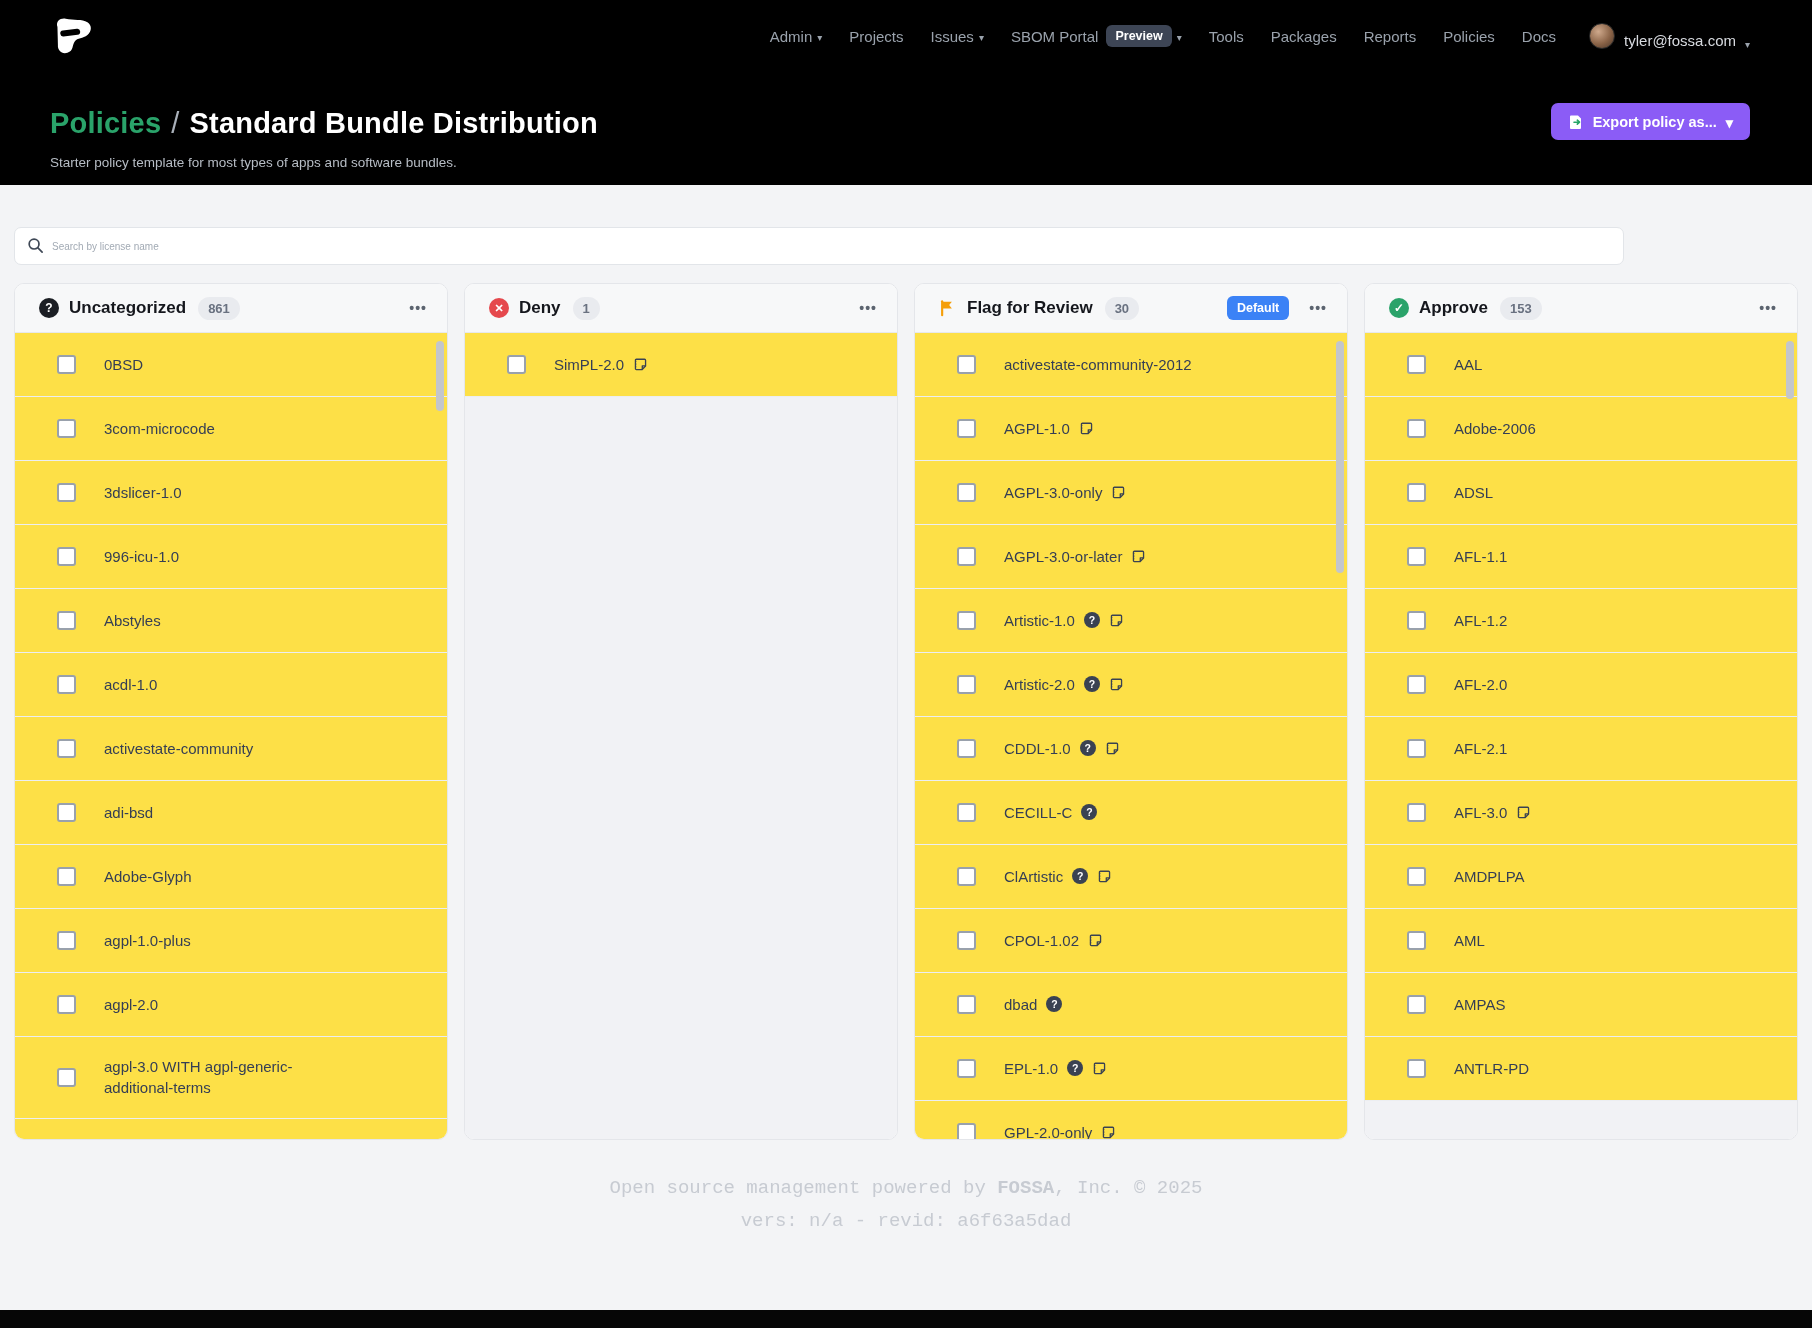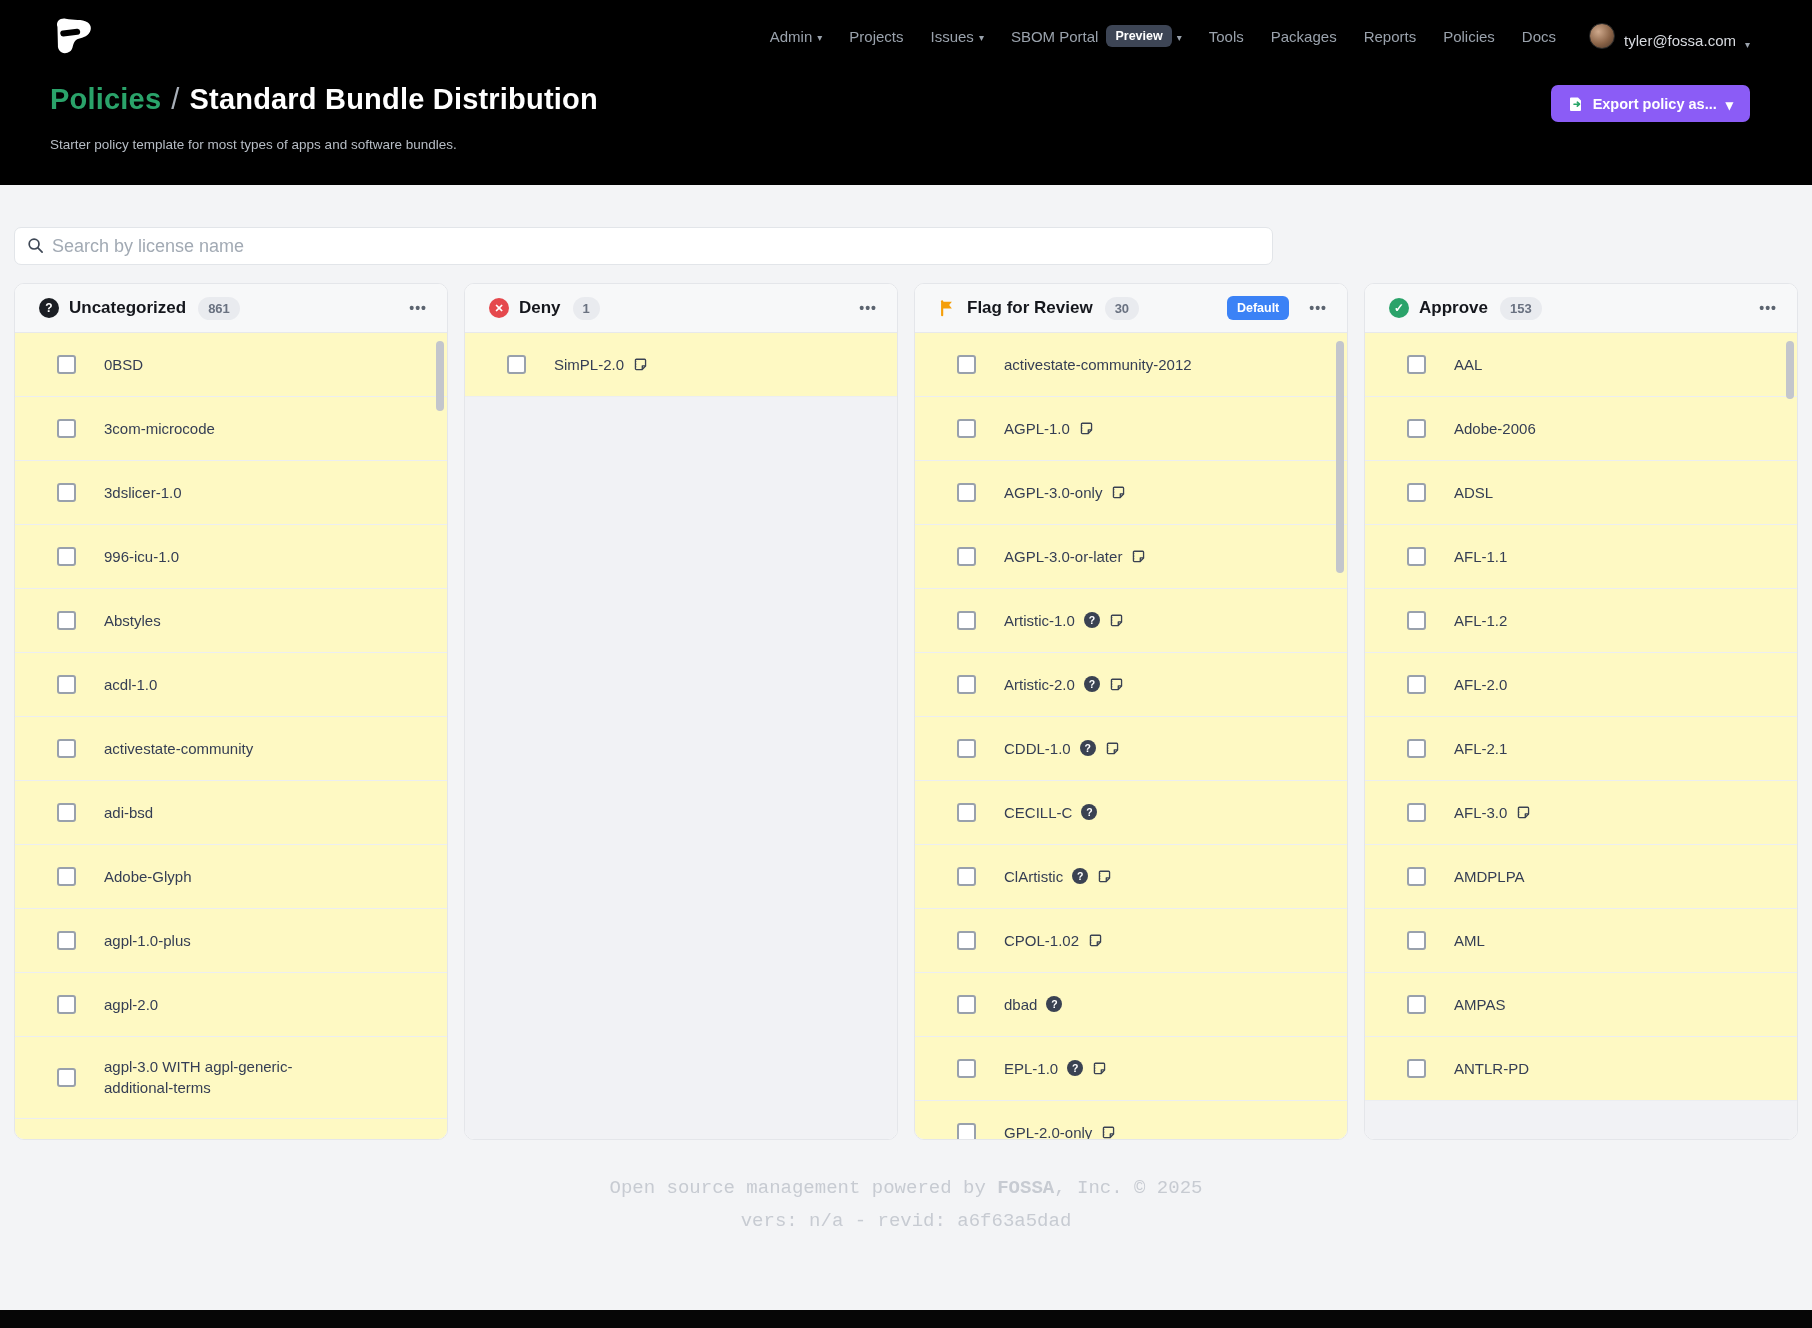--- a/index.html
+++ b/index.html
@@ -18,38 +18,38 @@
   .nav-items { display:flex; align-items:center; gap:27px; }
   .nav-item { color:#9aa2ac; font-size:15px; display:flex; align-items:center; gap:5px; cursor:pointer; white-space:nowrap; }
   .caret { font-size:10px; color:#9aa2ac; position:relative; top:1px; }
   .preview-badge { background:#3d4555; color:#fff; font-size:12.5px; font-weight:600;
     border-radius:6px; padding:4px 9px; margin-left:3px; }
   .user-menu { display:flex; align-items:flex-end; gap:9px; margin-left:6px; cursor:pointer; }
   .avatar { width:26px; height:26px; border-radius:50%;
     background:radial-gradient(circle at 35% 32%, #cfa98c, #8a6347 55%, #4e3a2c 95%); border:1px solid #2a2a2a; }
   .user-email { color:#d8dbe0; font-size:15px; }
 
-  .hero-row { display:flex; justify-content:space-between; align-items:center; margin-top:4px; }
+  .hero-row { display:flex; justify-content:space-between; align-items:flex-end; margin-top:22px; }
   .crumbs { font-size:29px; font-weight:600; letter-spacing:.2px; }
   .crumb-link { color:#2aa36a; cursor:pointer; }
   .crumb-sep { color:#a9b0b9; font-weight:400; margin:0 10px; }
   .crumb-title { color:#ffffff; }
   .hero-sub { margin-top:15px; color:#b7bdc5; font-size:13.5px; }
 
   .export-btn { margin-top:9px; background:#8b5cf6; border:none; border-radius:7px;
     height:37px; padding:0 17px; display:flex; align-items:center; gap:9px; cursor:pointer; }
   .export-btn span { color:#fff; font-size:14.5px; font-weight:600; }
   .export-btn .caret { color:#fff; }
 
   
   .content { flex:1; display:flex; flex-direction:column; background:#f3f4f6; }
   .search-wrap { margin:42px 14px 0 14px; position:relative; }
-  .search-input { width:1259px; max-width:100%; height:38px; background:#fff;
+  .search-input { width:1610px; max-width:100%; height:38px; background:#fff;
     border:1px solid #e2e5e9; border-radius:7px; padding:0 14px 0 37px;
-    font-size:18px; color:#333b4f; font-family:"Liberation Sans",sans-serif; outline:none; }
+    font-size:10px; color:#333b4f; font-family:"Liberation Sans",sans-serif; outline:none; }
   .search-input::placeholder { color:#a2aab4; }
   .search-icon { position:absolute; left:13px; top:10px; width:17px; height:17px; }
 
   
   .board { display:flex; gap:16px; padding:0 14px; margin-top:18px; }
   .card { flex:none; width:434px; height:857px; background:#fff;
     border:1px solid #e4e6ea; border-radius:10px; overflow:hidden;
     display:flex; flex-direction:column; }
   .card-head { flex:none; height:49px; background:#f7f8f9; border-bottom:1px solid #e7e9ec;
     display:flex; align-items:center; padding:0 20px 0 24px; gap:10px; }
@@ -58,21 +58,21 @@
     display:flex; align-items:center; justify-content:center; }
   .head-title { font-size:17px; font-weight:700; color:#15171d; white-space:nowrap; }
   .head-count { background:#e9ebef; color:#697180; font-size:13px; font-weight:600;
     border-radius:12px; padding:4px 10px; margin-left:2px; }
   .head-spacer { flex:1; }
   .default-badge { background:#3b82f6; color:#fff; font-size:12.5px; font-weight:600;
     border-radius:6px; padding:5px 10px; margin-right:10px; }
   .head-menu { color:#5c6470; font-size:14px; font-weight:700; letter-spacing:1px; cursor:pointer; line-height:1; }
 
   .card-body { flex:1; background:#f1f2f5; position:relative; overflow:hidden; }
-  .lic-row { background:#fef9c3; border-bottom:1px solid #eceef1; min-height:64px;
+  .lic-row { background:#fde047; border-bottom:1px solid #eceef1; min-height:64px;
     display:flex; align-items:center; padding:19px 24px 19px 42px; gap:28px; cursor:pointer; }
   .cb { flex:none; width:19px; height:19px; border:2px solid #99a1ac; border-radius:3px; background:#fff; cursor:pointer; }
   .lic-main { display:flex; align-items:center; gap:9px; }
   .lic-name { font-size:15px; color:#353e54; line-height:1.42; max-width:250px; }
   .qdot { flex:none; width:16px; height:16px; border-radius:50%; background:#3a4252; color:#fff;
     font-size:10.5px; font-weight:700; display:flex; align-items:center; justify-content:center; }
   .note-ic { flex:none; display:flex; }
   .scroll-thumb { position:absolute; top:8px; right:3px; width:8px; border-radius:4px; background:#c3c6cc; }
 
   

